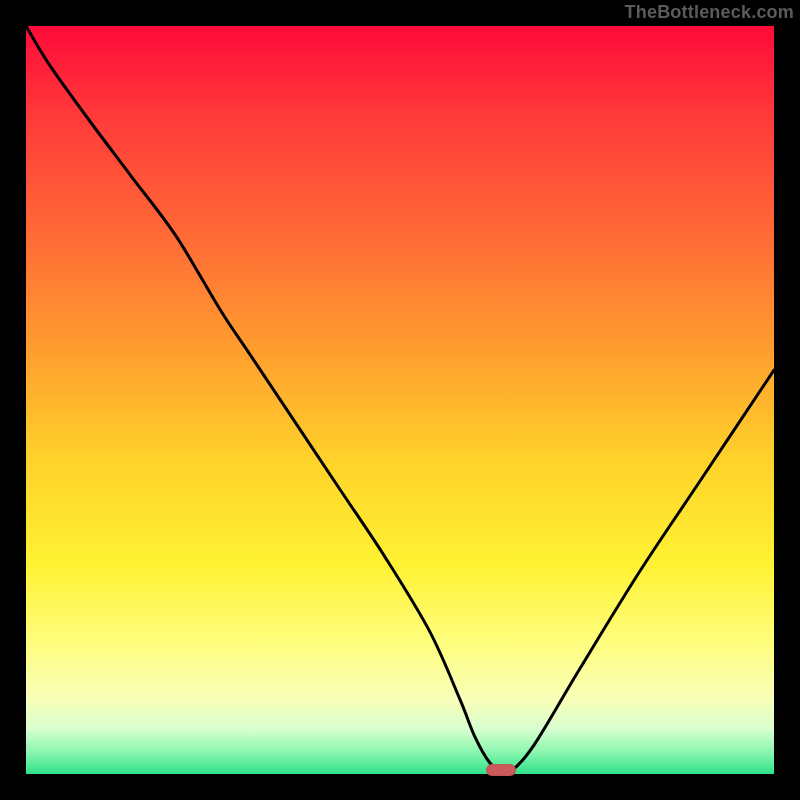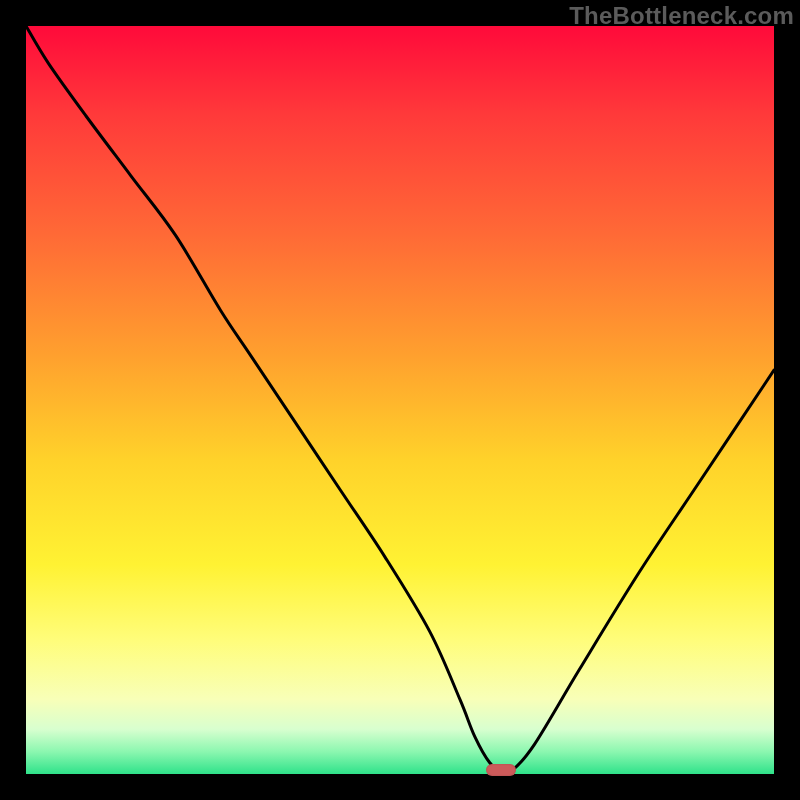--- a/index.html
+++ b/index.html
@@ -35,21 +35,21 @@
       #d8ffcf 94%,
       #8cf7b0 97%,
       #2fe28a 100%
     );
   }
   .watermark {
     position: absolute;
     top: 2px;
     right: 6px;
     font-family: Arial, Helvetica, sans-serif;
-    font-size: 24px;
+    font-size: 18px;
     font-weight: 600;
     color: #5b5b5b;
     letter-spacing: 0.2px;
     user-select: none;
   }
   svg.curve {
     position: absolute;
     left: 26px;
     top: 26px;
     width: 748px;

